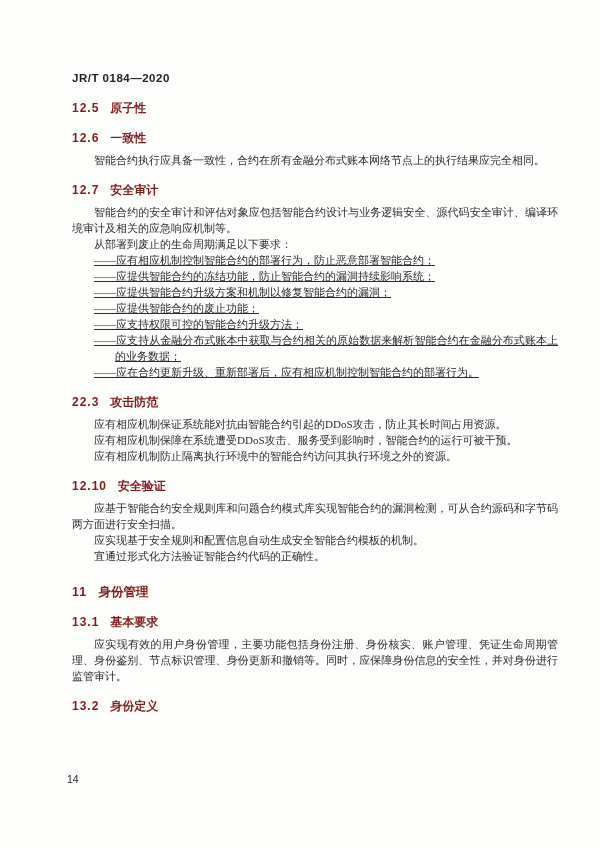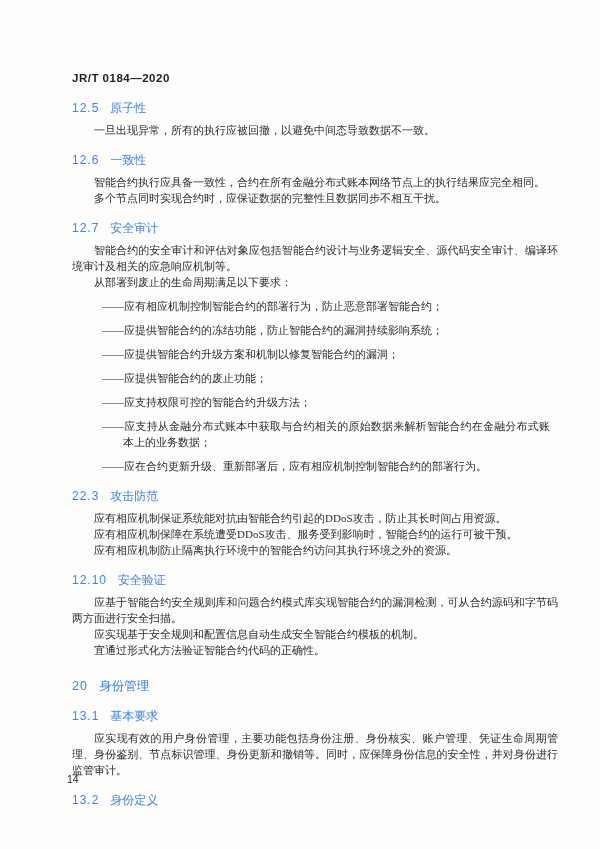--- a/index.html
+++ b/index.html
@@ -26,83 +26,82 @@
     font-size: 11.5px;
     font-weight: bold;
     letter-spacing: 0.5px;
     color: #222;
     margin: 0;
     line-height: 16px;
   }
   .clause-heading, .chapter-heading {
     font-family: "Liberation Sans", "DejaVu Sans", sans-serif;
     font-size: 12px;
-    font-weight: normal;
-    color: #3b82f6;
+    font-weight: bold;
+    color: #7f1d1d;
     line-height: 16px;
     margin: 14px 0 6px 0;
   }
   .chapter-heading {
     margin: 20px 0 2px 0;
     font-size: 12.5px;
   }
   .clause-num {
     margin-right: 0.9em;
     letter-spacing: 1px;
   }
   .para {
     margin: 0;
     text-indent: 2em;
     text-align: justify;
   }
   .list-item {
-    margin: 8px;
+    margin: 0;
     padding-left: 43px;
     text-indent: -21px;
     text-align: justify;
+    text-decoration: underline;
   }
   .page-number {
     position: absolute;
     left: 67px;
     top: 771px;
     font-family: "Liberation Sans", "DejaVu Sans", sans-serif;
     font-size: 10.5px;
     color: #2b2b2b;
   }
 </style>
 </head>
 <body>
 
 <div class="page">
   <p class="std-header">JR/T 0184—2020</p>
 
   <div>
       <h2 class="clause-heading"><span class="clause-num">12.5</span><span>原子性</span></h2>
-      <p class="para">一旦出现异常，所有的执行应被回撤，以避免中间态导致数据不一致。</p>
       <h2 class="clause-heading"><span class="clause-num">12.6</span><span>一致性</span></h2>
       <p class="para">智能合约执行应具备一致性，合约在所有金融分布式账本网络节点上的执行结果应完全相同。</p>
-      <p class="para">多个节点同时实现合约时，应保证数据的完整性且数据同步不相互干扰。</p>
       <h2 class="clause-heading"><span class="clause-num">12.7</span><span>安全审计</span></h2>
       <p class="para">智能合约的安全审计和评估对象应包括智能合约设计与业务逻辑安全、源代码安全审计、编译环境审计及相关的应急响应机制等。</p>
       <p class="para">从部署到废止的生命周期满足以下要求：</p>
       <p class="list-item">——应有相应机制控制智能合约的部署行为，防止恶意部署智能合约；</p>
       <p class="list-item">——应提供智能合约的冻结功能，防止智能合约的漏洞持续影响系统；</p>
       <p class="list-item">——应提供智能合约升级方案和机制以修复智能合约的漏洞；</p>
       <p class="list-item">——应提供智能合约的废止功能；</p>
       <p class="list-item">——应支持权限可控的智能合约升级方法；</p>
       <p class="list-item">——应支持从金融分布式账本中获取与合约相关的原始数据来解析智能合约在金融分布式账本上的业务数据；</p>
       <p class="list-item">——应在合约更新升级、重新部署后，应有相应机制控制智能合约的部署行为。</p>
       <h2 class="clause-heading"><span class="clause-num">22.3</span><span>攻击防范</span></h2>
       <p class="para">应有相应机制保证系统能对抗由智能合约引起的DDoS攻击，防止其长时间占用资源。</p>
       <p class="para">应有相应机制保障在系统遭受DDoS攻击、服务受到影响时，智能合约的运行可被干预。</p>
       <p class="para">应有相应机制防止隔离执行环境中的智能合约访问其执行环境之外的资源。</p>
       <h2 class="clause-heading"><span class="clause-num">12.10</span><span>安全验证</span></h2>
       <p class="para">应基于智能合约安全规则库和问题合约模式库实现智能合约的漏洞检测，可从合约源码和字节码两方面进行安全扫描。</p>
       <p class="para">应实现基于安全规则和配置信息自动生成安全智能合约模板的机制。</p>
       <p class="para">宜通过形式化方法验证智能合约代码的正确性。</p>
-      <h2 class="chapter-heading"><span class="clause-num">20</span><span>身份管理</span></h2>
+      <h2 class="chapter-heading"><span class="clause-num">11</span><span>身份管理</span></h2>
       <h2 class="clause-heading"><span class="clause-num">13.1</span><span>基本要求</span></h2>
       <p class="para">应实现有效的用户身份管理，主要功能包括身份注册、身份核实、账户管理、凭证生命周期管理、身份鉴别、节点标识管理、身份更新和撤销等。同时，应保障身份信息的安全性，并对身份进行监管审计。</p>
       <h2 class="clause-heading"><span class="clause-num">13.2</span><span>身份定义</span></h2>
     </div>
 
   <div class="page-number">14</div>
 </div>
 
 </body></html>

